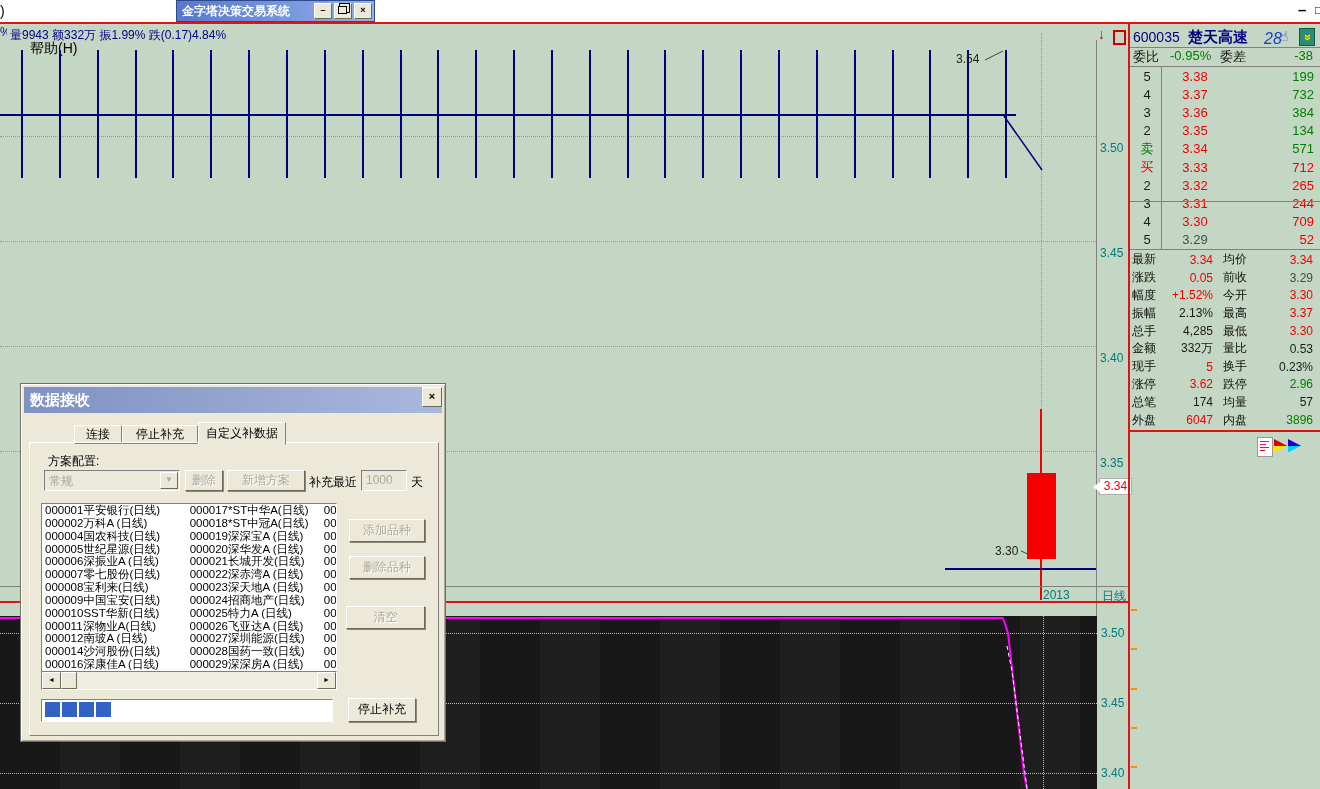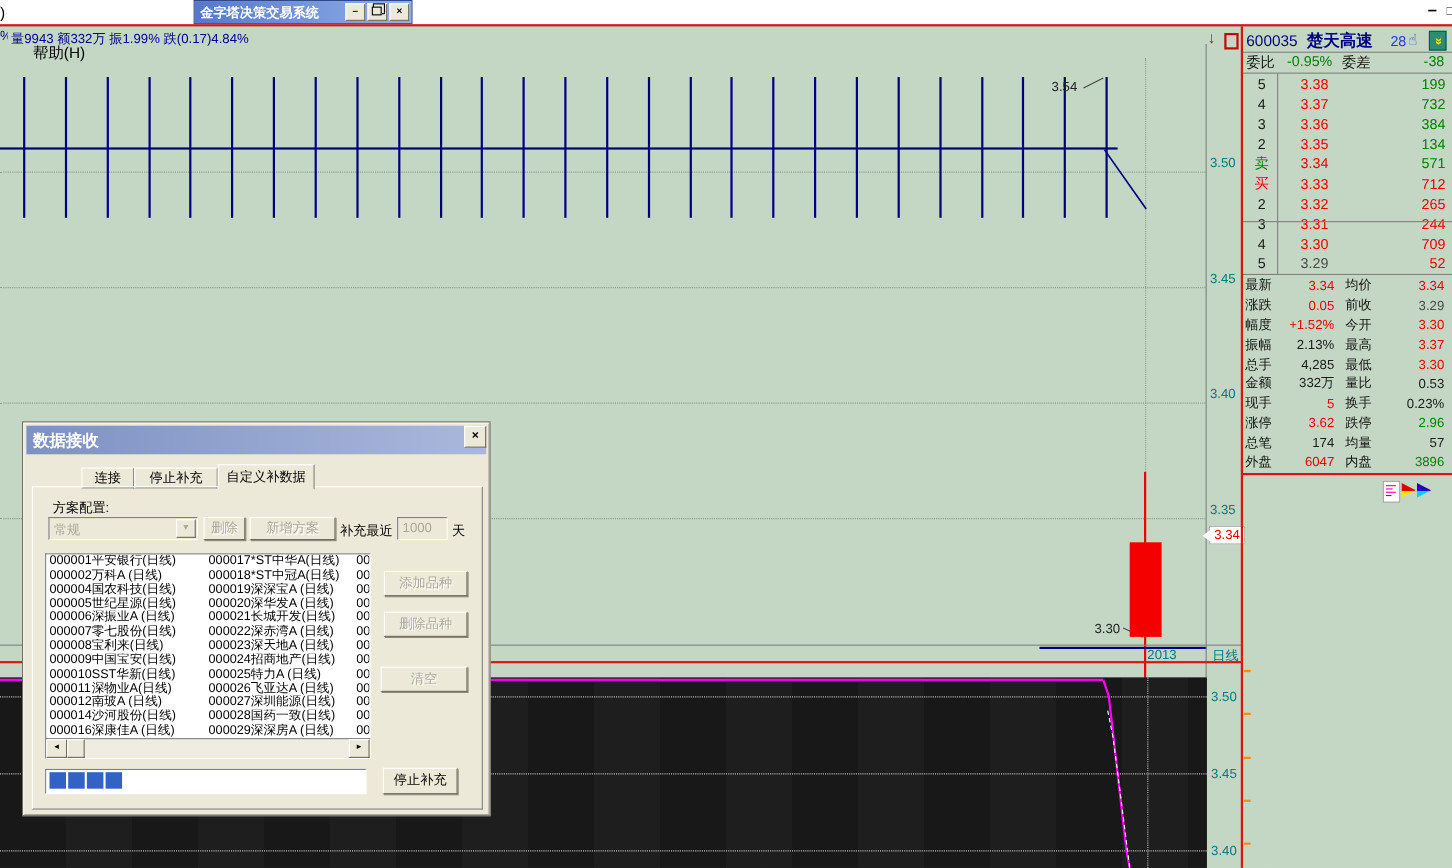--- a/index.html
+++ b/index.html
@@ -20,21 +20,21 @@
   .restore-glyph{display:inline-block;width:7px;height:6px;border:1px solid #000;box-shadow:2px -2px 0 0 #ece9d8, 2px -2px 0 1px #000;position:relative;top:1px;left:-1px;}
   #red-topline{left:0;top:22px;width:1320px;height:2px;background:#dd1414;}
 
   
   #status-row{left:0;top:25px;width:1095px;height:15px;font-size:12px;color:#00008b;white-space:nowrap;}
   #status-prefix{display:inline-block;width:7px;overflow:hidden;margin-right:3px;}
   #icon-red-down{left:1098px;top:27px;color:#d00000;font-weight:bold;font-size:14px;line-height:14px;}
   #icon-red-rect{left:1113px;top:30px;width:9px;height:11px;border:2px solid #d00000;}
 
   
-  #main-chart{left:0;top:48px;width:1096px;height:545px;}
+  #main-chart{left:0;top:28px;width:1096px;height:545px;}
   .gridline-h{position:absolute;left:0;width:1096px;height:0;border-top:1px dotted #8d9d8d;}
   #vgrid-main{position:absolute;left:1041px;top:5px;width:0;height:540px;border-left:1px dotted #8d9d8d;}
   .bar{position:absolute;top:22px;width:2px;height:128px;background:#000080;}
   #hline-main{position:absolute;left:0;top:86px;width:1016px;height:2px;background:#000080;}
   #main-svg{position:absolute;left:0;top:0;}
   #label-high{position:absolute;left:956px;top:24px;font-size:12px;color:#222;}
   #label-low{position:absolute;left:995px;top:516px;font-size:12px;color:#222;}
   #candle-wick{position:absolute;left:1040px;top:381px;width:2px;height:191px;background:#f40000;}
   #candle-body{position:absolute;left:1027px;top:445px;width:29px;height:86px;background:#f40000;}
   #candle-baseline{position:absolute;left:945px;top:540px;width:152px;height:2px;background:#000080;}
@@ -58,21 +58,21 @@
   #sub-svg{position:absolute;left:0;top:0;}
   .sub-ylabel{position:absolute;left:1101px;width:28px;font-size:12px;}
   .orange-tick{position:absolute;left:1131px;width:6px;height:2px;background:#ff8c00;}
 
   
   #red-vline{left:1128px;top:24px;width:2px;height:765px;background:#dd1414;}
   #quote{left:1130px;top:24px;width:190px;height:500px;font-size:13px;color:#111;}
   #q-header{position:absolute;left:0;top:2px;width:190px;height:21px;border-bottom:1px solid #808080;}
   #q-code{position:absolute;left:3px;top:3px;color:#000080;font-size:14px;}
   #q-name{position:absolute;left:58px;top:2px;color:#000080;font-size:15px;font-weight:bold;}
-  #q-count{position:absolute;left:134px;top:4px;color:#1a3fd0;font-size:13px;}
+  #q-count{position:absolute;left:134px;top:4px;color:#1a3fd0;font-size:16px;font-style:italic;}
   #q-hand{position:absolute;left:150px;top:2px;color:#3355bb;font-size:14px;}
   #q-upbtn{position:absolute;left:169px;top:2px;width:14px;height:16px;background:#2e8b74;border:1px solid #0f5948;color:#ffe400;text-align:center;}
   #q-upbtn span{display:inline-block;transform:rotate(-90deg);font-size:12px;font-weight:bold;line-height:15px;}
   #q-weibi{position:absolute;left:0;top:24px;width:190px;height:18px;border-bottom:1px solid #808080;}
   #q-weibi .lab{position:absolute;color:#111;}
   #levels{position:absolute;left:0;top:43px;width:190px;}
   .lvl-row{display:flex;height:18.2px;align-items:center;}
   .lvl-num{width:34px;text-align:center;}
   .lvl-price{width:62px;text-align:center;}
   .lvl-qty{flex:1;text-align:right;padding-right:6px;}

